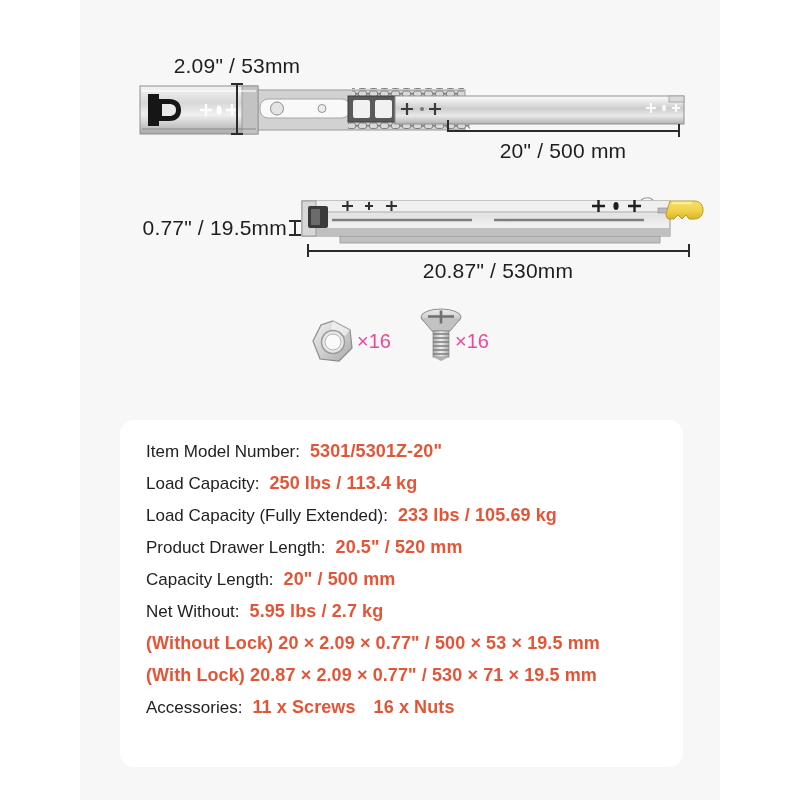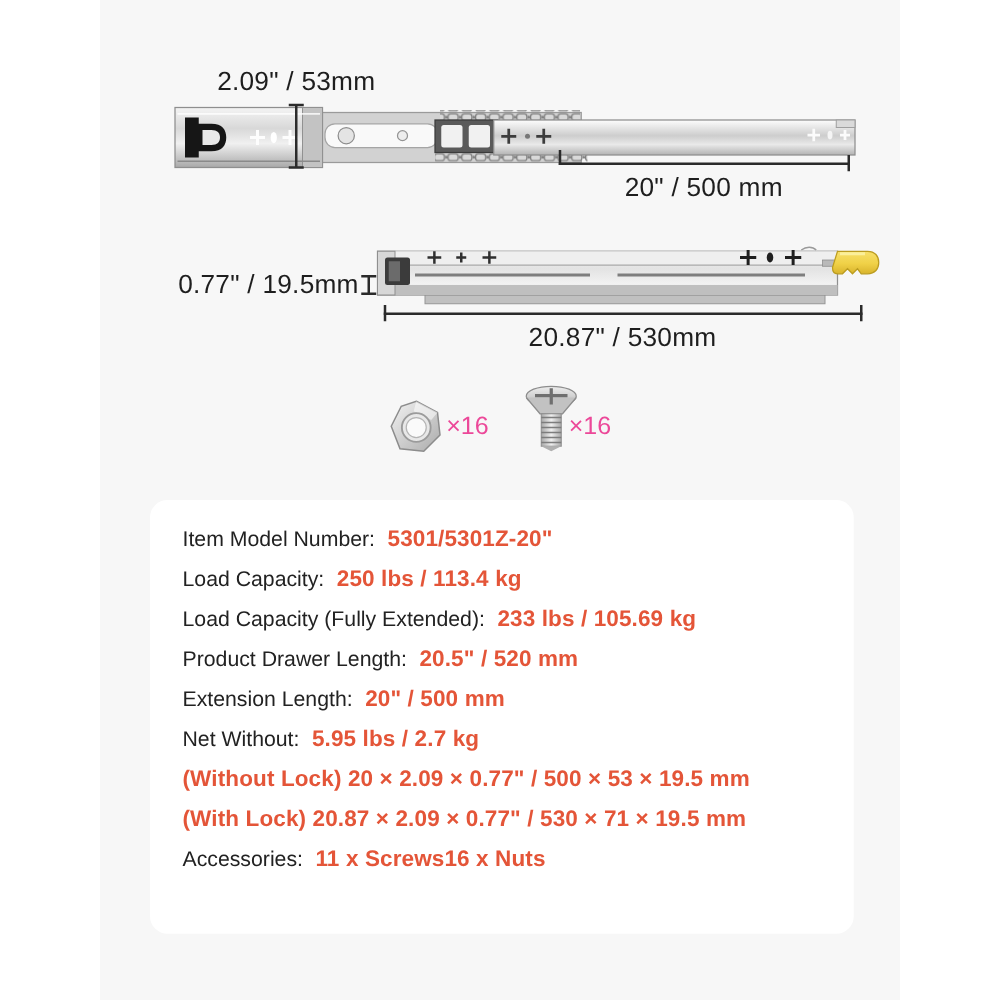--- a/index.html
+++ b/index.html
@@ -8,27 +8,27 @@
   .canvas { position:absolute; left:80px; top:0; width:640px; height:800px; background:#f7f7f7; }
   .abs { position:absolute; }
 
   .dim-text { color:#1e1e1e; font-size:21px; font-weight:500; letter-spacing:0.2px; white-space:nowrap; }
   .dim-line-h { position:absolute; height:2px; background:#2b2b2b; }
   .dim-line-v { position:absolute; width:2px; background:#2b2b2b; }
 
   .count-text { color:#ec4899; font-size:20px; font-weight:500; }
 
   .spec-card {
-    position:absolute; left:120px; top:400px; width:563px; height:347px;
+    position:absolute; left:120px; top:420px; width:563px; height:347px;
     background:#ffffff; border-radius:14px; padding:22px 20px 0 26px;
   }
   .spec-row { display:flex; align-items:baseline; line-height:19px; margin-bottom:13px; white-space:nowrap; }
   .spec-label { color:#222222; font-size:17px; font-weight:400; margin-right:10px; }
   .spec-value { font-size:18px; font-weight:700; letter-spacing:0.1px; }
-  .spec-value + .spec-value { }
+  .spec-value + .spec-value { margin-left:18px; }
 </style>
 </head>
 <body>
 
 <div class="stage">
   <div class="canvas"></div>
 
   <div class="abs dim-text" style="left:137px; top:54px; width:200px; text-align:center;">2.09" / 53mm</div>
 
   <svg class="abs" style="left:138px; top:82px;" width="556" height="56" viewBox="0 0 556 56">
@@ -207,21 +207,21 @@
     </div>
     <div class="spec-row">
       <span class="spec-label">Load Capacity (Fully Extended):</span>
       <span class="spec-value" style="color:#E45538">233 lbs / 105.69 kg</span>
     </div>
     <div class="spec-row">
       <span class="spec-label">Product Drawer Length:</span>
       <span class="spec-value" style="color:#E45538">20.5" / 520 mm</span>
     </div>
     <div class="spec-row">
-      <span class="spec-label">Extension Length:</span>
+      <span class="spec-label">Capacity Length:</span>
       <span class="spec-value" style="color:#E45538">20" / 500 mm</span>
     </div>
     <div class="spec-row">
       <span class="spec-label">Net Without:</span>
       <span class="spec-value" style="color:#E45538">5.95 lbs / 2.7 kg</span>
     </div>
     <div class="spec-row">
       <span class="spec-value" style="color:#E45538">(Without Lock) 20 × 2.09 × 0.77" / 500 × 53 × 19.5 mm</span>
     </div>
     <div class="spec-row">

